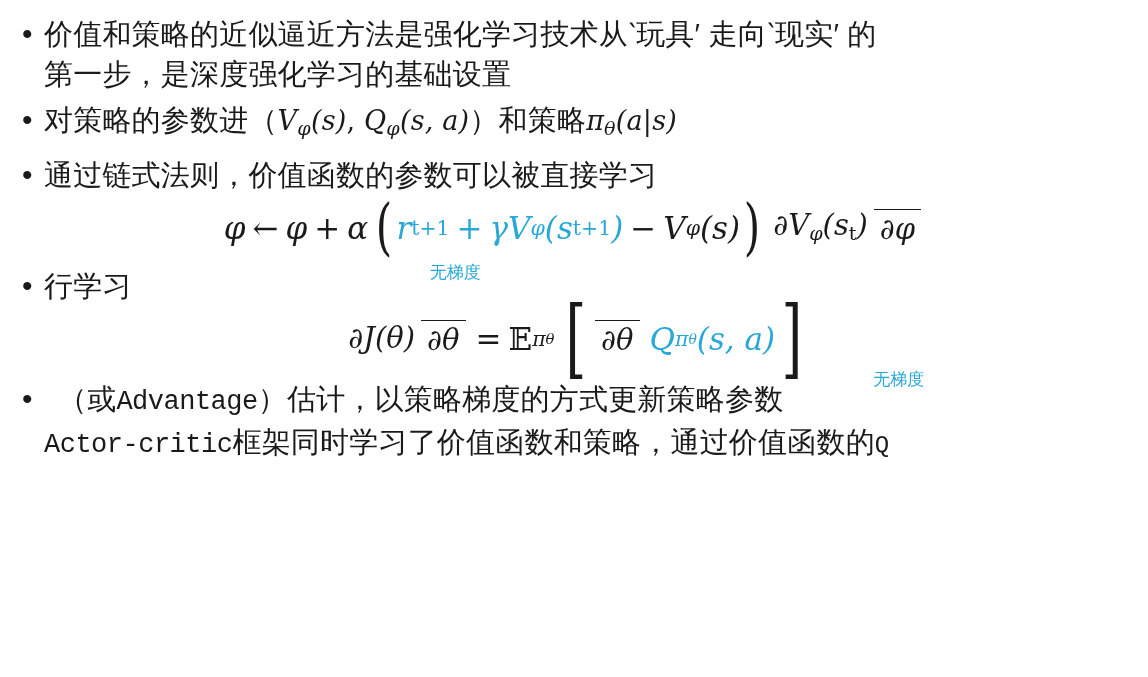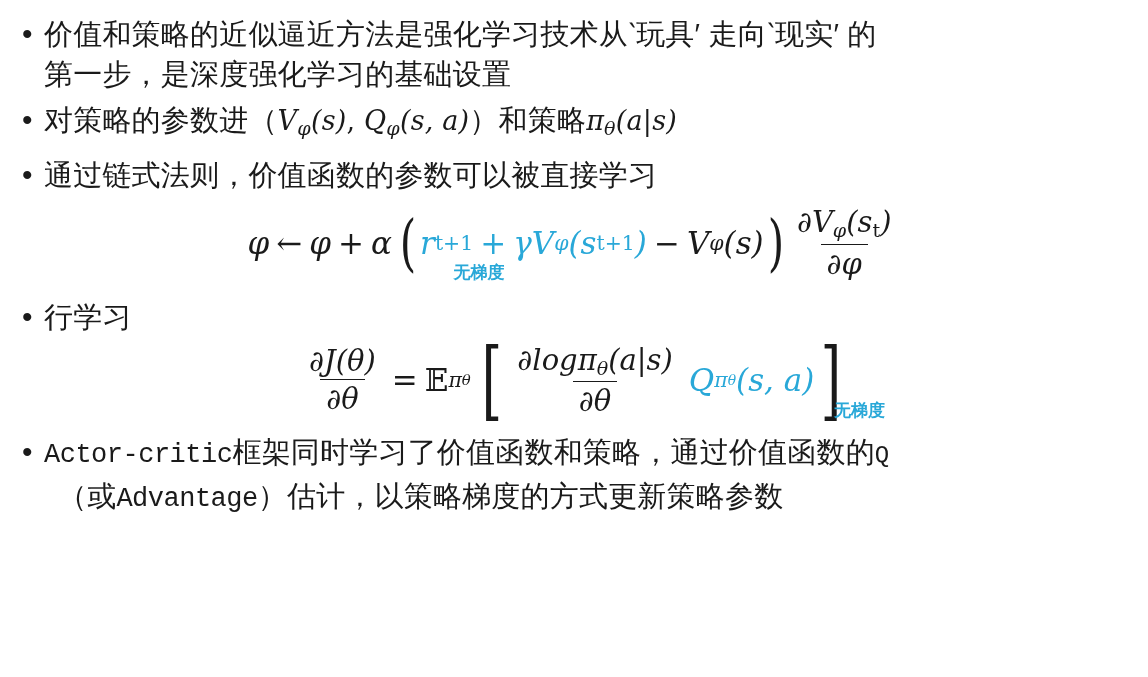--- a/index.html
+++ b/index.html
@@ -112,21 +112,21 @@
   .bracket-big {
     font-size: 86px;
     font-family: "DejaVu Serif", serif;
     line-height: 0.62;
     display: inline-block;
     transform: scaleX(0.62);
     font-weight: 300;
   }
   .frac {
     display: inline-flex;
-    flex-direction: column;
+    flex-direction: row;
     align-items: center;
     vertical-align: middle;
     margin: 0 3px;
   }
   .frac .num {
     padding: 0 6px 1px 6px;
     font-size: 29px;
     white-space: nowrap;
   }
   .frac .den {
@@ -135,21 +135,20 @@
     font-size: 29px;
     white-space: nowrap;
   }
   .nograd {
     color: #29a8d8;
     font-family: "Liberation Sans", sans-serif;
     font-size: 17px;
     font-style: normal;
     position: absolute;
     white-space: nowrap;
-    font-weight: bold;
   }
   .nograd-1 {
     left: 206px;
     top: 56px;
   }
   .nograd-2 {
     left: 534px;
     top: 56px;
   }
   .eq-wrap {
@@ -241,35 +240,34 @@
         </span>
         <span class="spacer-sm"></span>
         <span>=</span>
         <span class="spacer-sm"></span>
         <span>𝔼</span>
           <span class="it sub">π</span>
           <span class="it" style="font-size:0.48em;vertical-align:-0.75em;">θ</span>
         <span class="spacer-xs"></span>
         <span class="bracket-big">[</span>
         <span class="frac">
-          <span class="num it"><span>∂logπ</span><span class="sub">θ</span><span>(a|s)</span></span>
           <span class="den it">∂θ</span>
         </span>
         <span class="spacer-sm"></span>
         <span class="cyan it">Q</span>
           <span class="cyan it sup-r">π</span>
           <span class="cyan it" style="font-size:0.45em;vertical-align:0.2em;">θ</span>
           <span class="cyan it">(s, a)</span>
         <span class="bracket-big">]</span>
       </div>
       <div class="nograd nograd-2">无梯度</div>
     </div>
   </div>
 
   <div class="bullet">
     <div class="bullet-dot">•</div>
     <div class="bullet-text">
+      <div style="padding-left:14px;"><span>（或</span><span class="mono">Advantage</span><span>）估计，以策略梯度的方式更新策略参数</span></div>
       <div><span class="mono">Actor-critic</span><span>框架同时学习了价值函数和策略，通过价值函数的</span><span class="mono-sm">Q</span></div>
-      <div style="padding-left:14px;"><span>（或</span><span class="mono">Advantage</span><span>）估计，以策略梯度的方式更新策略参数</span></div>
     </div>
   </div>
 
 </div>
 
 </body></html>

